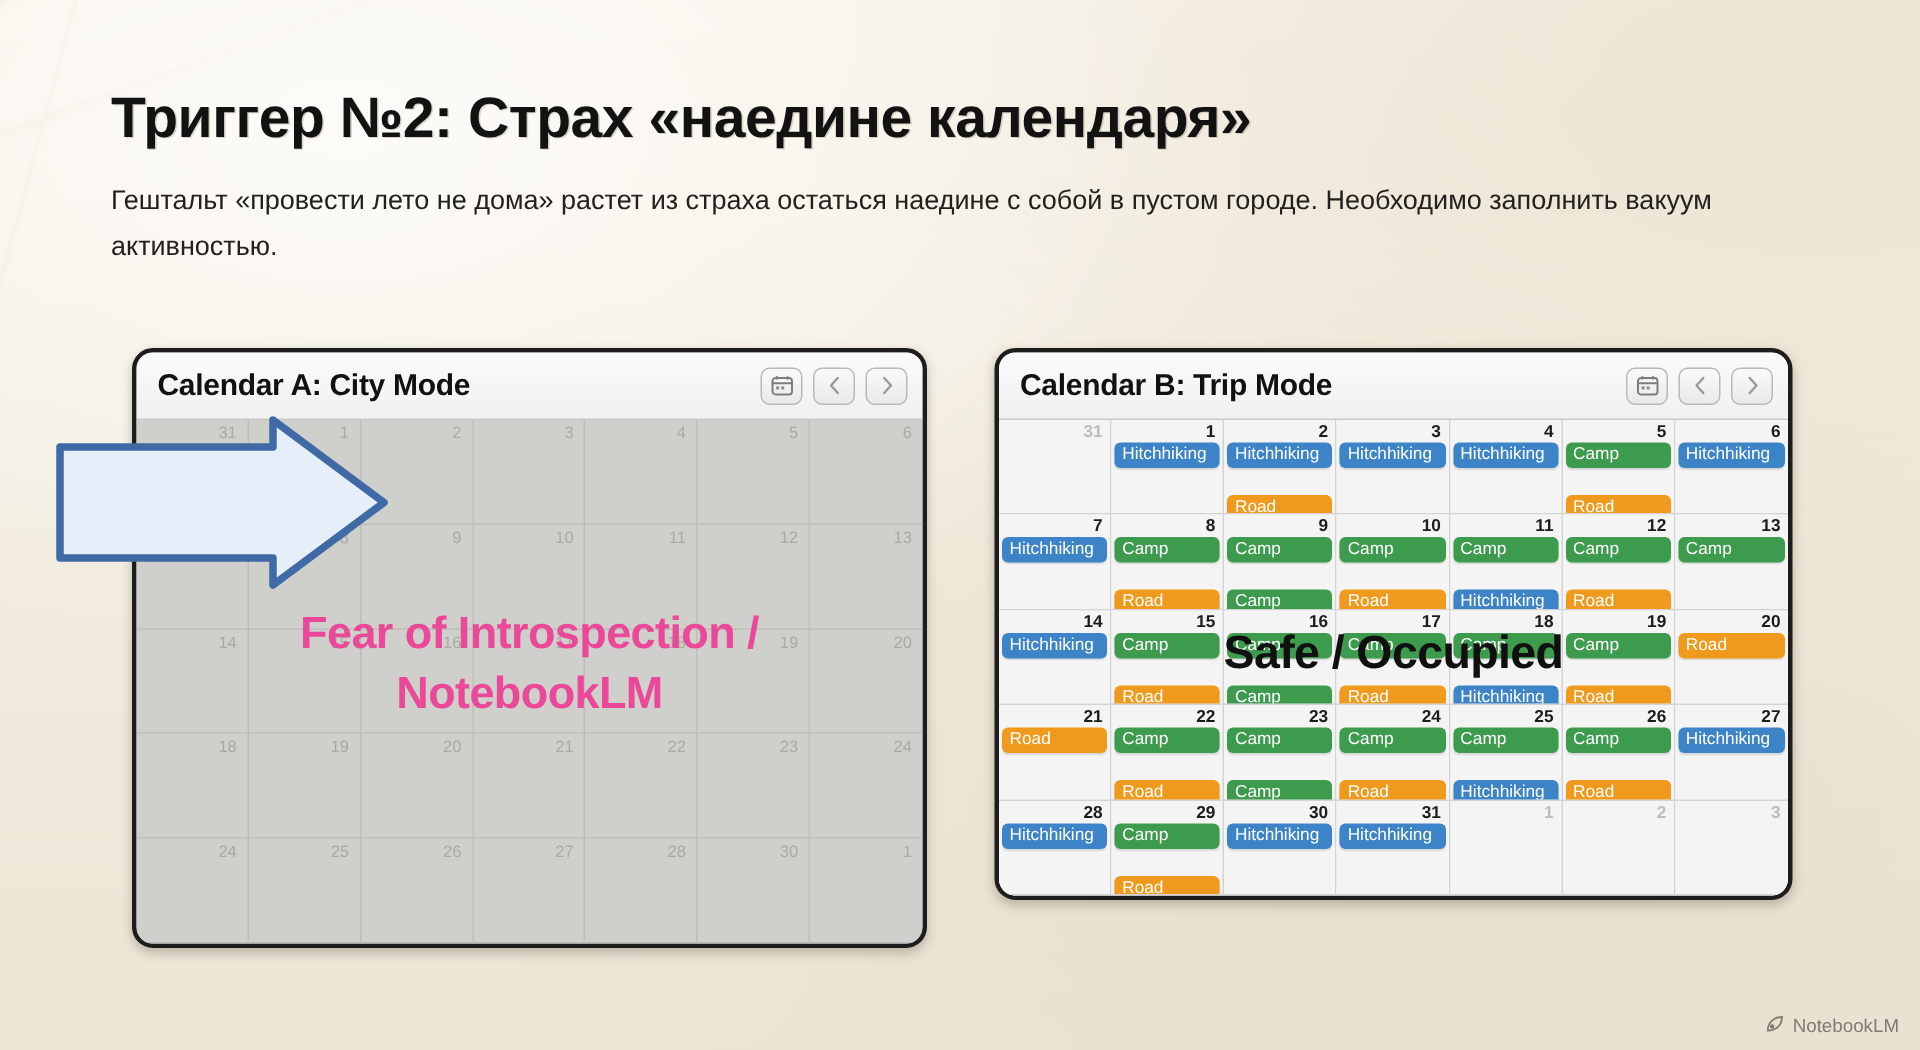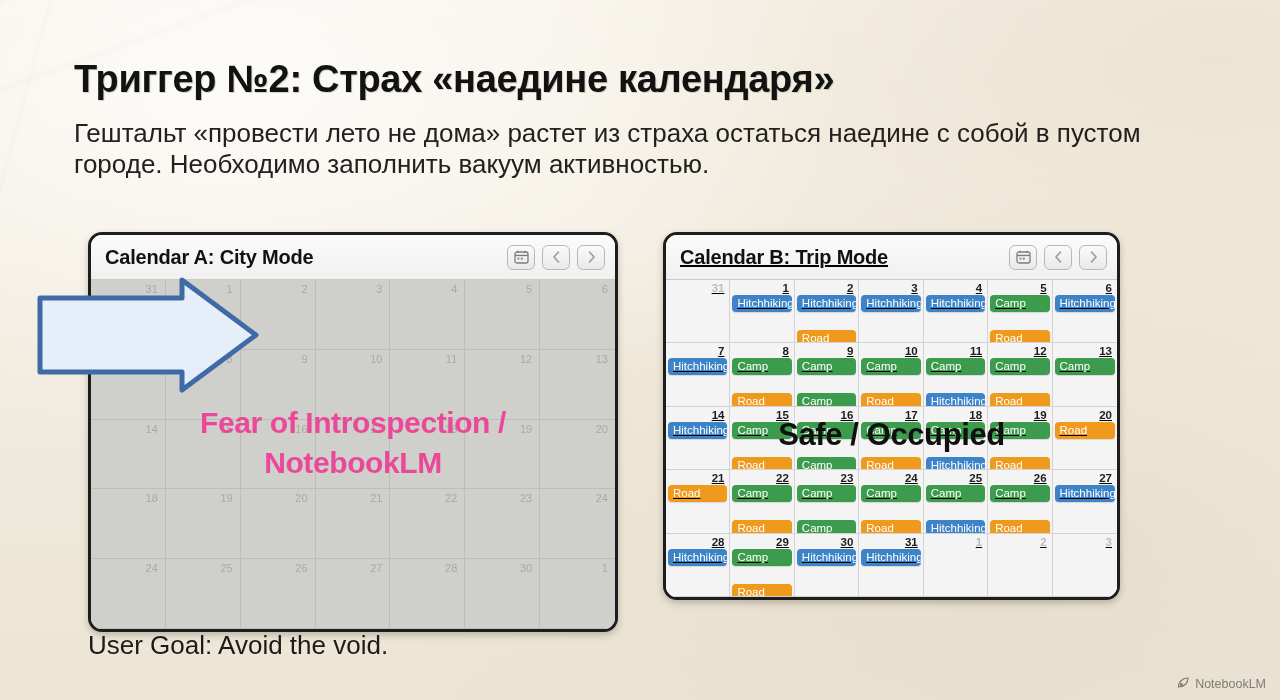--- a/index.html
+++ b/index.html
@@ -26,38 +26,38 @@
   #content { position: absolute; inset: 0; }
 
   #page-title {
     position: absolute; left: 74px; top: 58px;
     font-size: 38px; font-weight: 700; color: #121212;
     letter-spacing: -0.3px;
     text-shadow: 1px 1px 0 rgba(150,140,120,.35);
   }
   #subtitle {
     position: absolute; left: 74px; top: 118px; width: 1120px;
-    font-size: 26px; line-height: 31px; color: #23211e; font-weight: 400;
+    font-size: 18px; line-height: 31px; color: #23211e; font-weight: 400;
   }
   #user-goal {
     position: absolute; left: 88px; top: 630px;
     font-size: 26px; color: #1b1b1b; font-weight: 400;
   }
 
   
   .cal-frame {
     position: absolute;
     border: 3px solid #1d1d1d;
     border-radius: 14px;
     background: #ffffff;
     overflow: hidden;
     box-shadow: 0 3px 7px rgba(60,50,35,.28);
   }
   #calendar-a { left: 88px; top: 232px; width: 530px; height: 400px; }
-  #calendar-b { left: 663px; top: 232px; width: 457px; height: 368px; text-decoration: underline; }
+  #calendar-b { left: 663px; top: 232px; width: 532px; height: 368px; }
 
   .cal-header {
     height: 45px;
     background: linear-gradient(to bottom, #fbfbfb 0%, #f0f0f0 100%);
     border-bottom: 1px solid #c9c9c9;
     display: flex; align-items: center;
     padding: 0 10px 0 14px;
   }
   .cal-title { font-size: 20px; font-weight: 700; color: #111; flex: 1; letter-spacing: -.2px; }
   .hdr-btns { display: flex; gap: 7px; }
@@ -501,21 +501,20 @@
       </div>
     <div id="cal-b-overlay">Safe / Occupied</div>
   </div>
 
   <div id="pointer-arrow">
     <svg width="224" height="118" viewBox="0 0 224 118">
       <polygon points="4,22 146,22 146,4 220,59 146,114 146,96 4,96" fill="#e6eefa" stroke="#3f6aa6" stroke-width="5" stroke-linejoin="round"></polygon>
     </svg>
   </div>
 
-  <p id="user-goal">User Goal: Avoid the void.</p>
 
   <div id="watermark">
     <span>
       <svg width="13" height="13" viewBox="0 0 13 13">
         <path d="M1.5 11 C1.5 5, 6.5 2, 11 2 C11 7.5, 7 11, 1.5 11 Z" fill="none" stroke="#6d6a63" stroke-width="1.2"></path>
         <circle cx="4.4" cy="8.4" r="1.5" fill="#6d6a63"></circle>
       </svg>
     </span>
     <span>NotebookLM</span>
   </div>

